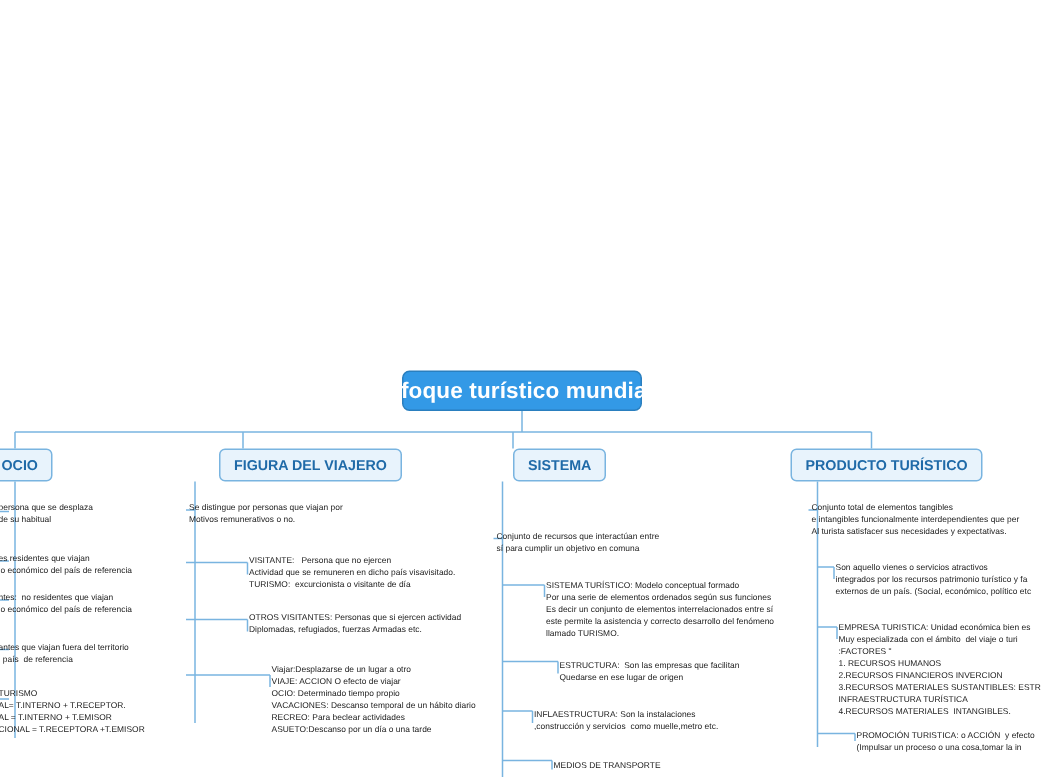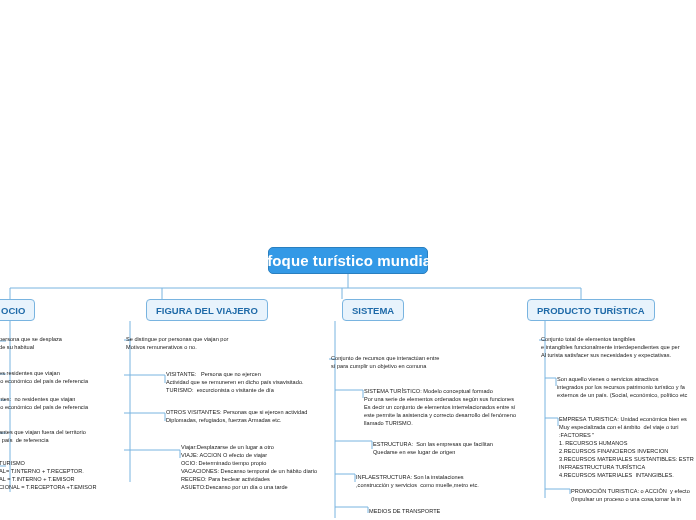--- a/index.html
+++ b/index.html
@@ -136,21 +136,21 @@
   <div class="l1-node" id="n-turismo">
     <span>OCIO</span>
   </div>
   <div class="l1-node" id="n-viajero">
     <span>FIGURA DEL VIAJERO</span>
   </div>
   <div class="l1-node" id="n-sistema">
     <span>SISTEMA</span>
   </div>
   <div class="l1-node" id="n-producto">
-    <span>PRODUCTO TURÍSTICA</span>
+    <span>PRODUCTO TURÍSTICO</span>
   </div>
 
   <div class="leaf" style="left:-1px; top:336px;">persona que se desplaza
 de su habitual</div>
   <div class="leaf" style="left:-1px; top:370px;">es residentes que viajan
 lo económico del país de referencia</div>
   <div class="leaf" style="left:-1px; top:396px;">ntes:  no residentes que viajan
 lo económico del país de referencia</div>
   <div class="leaf" style="left:-1px; top:429px;">antes que viajan fuera del territorio
 l país  de referencia</div>

